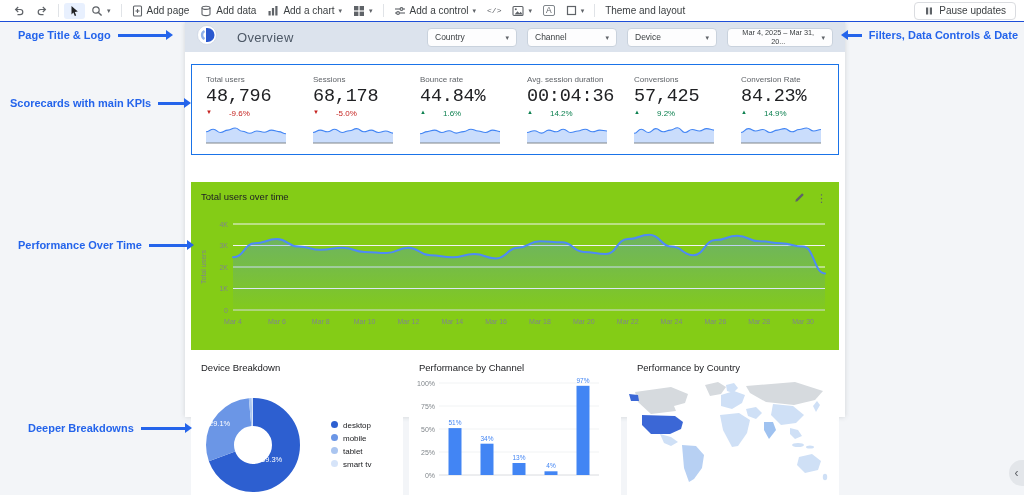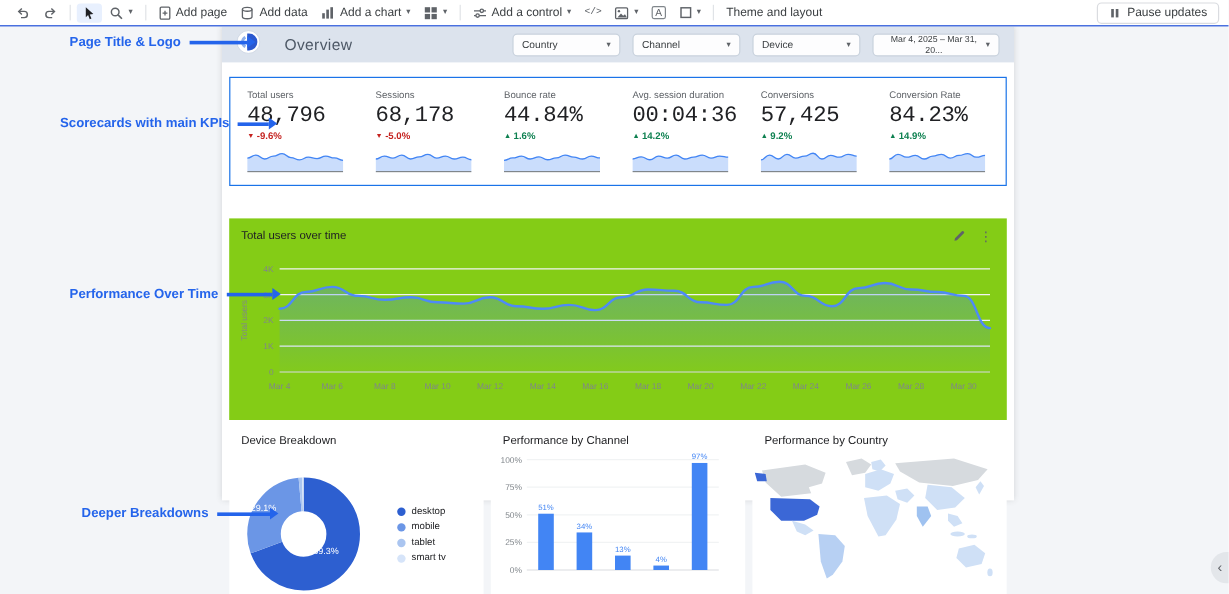--- a/index.html
+++ b/index.html
@@ -26,21 +26,21 @@
   .dash-title{font-size:13px;color:#4d5866;margin-left:20px;letter-spacing:.3px;}
   .filters{margin-left:auto;display:flex;gap:10px;align-items:center;}
   .filter-ctl{display:flex;align-items:center;justify-content:space-between;height:19px;background:rgba(255,255,255,.92);border:1px solid #c9d2dd;border-radius:4px;padding:0 7px;font-family:"Liberation Sans",sans-serif;font-size:8.5px;color:#3c4043;cursor:pointer;}
   .filter-ctl.date{width:106px;font-size:7.3px;}
 
   
   .scorecards{position:absolute;left:6px;right:6px;top:42px;height:91px;border:1.5px solid #1a73e8;background:#fff;display:grid;grid-template-columns:repeat(6,1fr);padding:8px 2px 0 2px;}
   .scorecard{padding:2px 4px 0 12px;overflow:hidden;}
   .sc-label{font-size:8px;color:#5f6368;white-space:nowrap;}
   .sc-value{font-size:18.5px;color:#202124;margin-top:2px;letter-spacing:-.2px;white-space:nowrap;font-family:Liberation Mono, monospace;}
-  .sc-delta{font-size:8px;font-weight:bold;margin-top:2px;display:flex;align-items:center;gap:2px;}
+  .sc-delta{font-size:8px;font-weight:normal;margin-top:2px;display:flex;gap:17px;}
   .sc-delta.down{color:#c5221f;}
   .sc-delta.up{color:#0d8050;}
   .sc-delta .tri{font-size:6px;line-height:1;}
   .spark{margin-top:4px;display:block;}
 
   
   .ts-card{position:absolute;left:6px;right:6px;top:160px;height:168px;background:#84cc16;}
   .card-title{font-size:9.5px;color:#202124;padding:9px 0 0 10px;}
   .card-actions{position:absolute;top:8px;right:12px;display:flex;gap:11px;align-items:center;color:#5f6368;}
   .card-actions .act{cursor:pointer;line-height:1;}
@@ -50,27 +50,27 @@
   .blab{font-family:"Liberation Sans",sans-serif;font-size:6.5px;fill:#4285f4;}
 
   
   .bottom-row{position:absolute;left:6px;right:6px;top:331px;height:142px;display:grid;grid-template-columns:1fr 1fr 1fr;gap:6px;overflow:hidden;}
   .b-card{position:relative;background:#fff;overflow:hidden;}
   .donut-wrap{position:absolute;left:10px;top:40px;width:104px;height:104px;}
   .slice-label{position:absolute;font-size:7.5px;color:#fff;}
   .slice-label.l1{left:8px;top:26px;}
   .slice-label.l2{left:60px;top:62px;}
   .legend{position:absolute;left:128px;top:68px;display:flex;flex-direction:column;gap:4px;}
-  .lg-item{display:flex;align-items:flex-end;gap:5px;font-size:8px;color:#202124;cursor:pointer;padding-left:12px;}
+  .lg-item{display:flex;align-items:flex-start;gap:5px;font-size:8px;color:#202124;cursor:pointer;padding-left:12px;}
   .lg-dot{width:7px;height:7px;border-radius:50%;flex:none;}
   .bar-svg{position:absolute;left:4px;top:22px;}
   .map-svg{position:absolute;left:0;top:26px;}
 
   
-  .ann{position:absolute;display:flex;align-items:center;gap:7px;z-index:8;margin-left:40px;}
+  .ann{position:absolute;display:flex;align-items:center;gap:7px;z-index:8;}
   .ann-text{font-size:11px;font-weight:bold;color:var(--ann-color,#2464eb);white-space:nowrap;}
   .ann-arrow{position:relative;height:3px;background:var(--ann-color,#2464eb);flex:none;}
   .ann-arrow.right::after{content:"";position:absolute;left:100%;top:50%;transform:translateY(-50%);border-left:7px solid var(--ann-color,#2464eb);border-top:5px solid transparent;border-bottom:5px solid transparent;}
   .ann-arrow.left::before{content:"";position:absolute;right:100%;top:50%;transform:translateY(-50%);border-right:7px solid var(--ann-color,#2464eb);border-top:5px solid transparent;border-bottom:5px solid transparent;}
 
   .edge-collapse{position:absolute;right:0;top:438px;width:15px;height:26px;border:none;border-radius:13px 0 0 13px;background:#e3e6ea;color:#5f6368;font-size:12px;cursor:pointer;padding:0;line-height:1;}
 </style>
 </head>
 <body>
 
@@ -428,20 +428,24 @@
           </svg>
         </div>
 
       </div>
     </div>
 
     <div class="ann" style="left:18px;top:7px">
       <span class="ann-text">Page Title &amp; Logo</span>
       <span class="ann-arrow right" style="width:48px"></span>
     </div>
+    <div class="ann" style="right:6px;top:7px">
+      <span class="ann-arrow left" style="width:14px"></span>
+      <span class="ann-text">Filters, Data Controls &amp; Date</span>
+    </div>
     <div class="ann" style="left:10px;top:75px">
       <span class="ann-text">Scorecards with main KPIs</span>
       <span class="ann-arrow right" style="width:26px"></span>
     </div>
     <div class="ann" style="left:18px;top:217px">
       <span class="ann-text">Performance Over Time</span>
       <span class="ann-arrow right" style="width:38px"></span>
     </div>
     <div class="ann" style="left:28px;top:400px">
       <span class="ann-text">Deeper Breakdowns</span>

